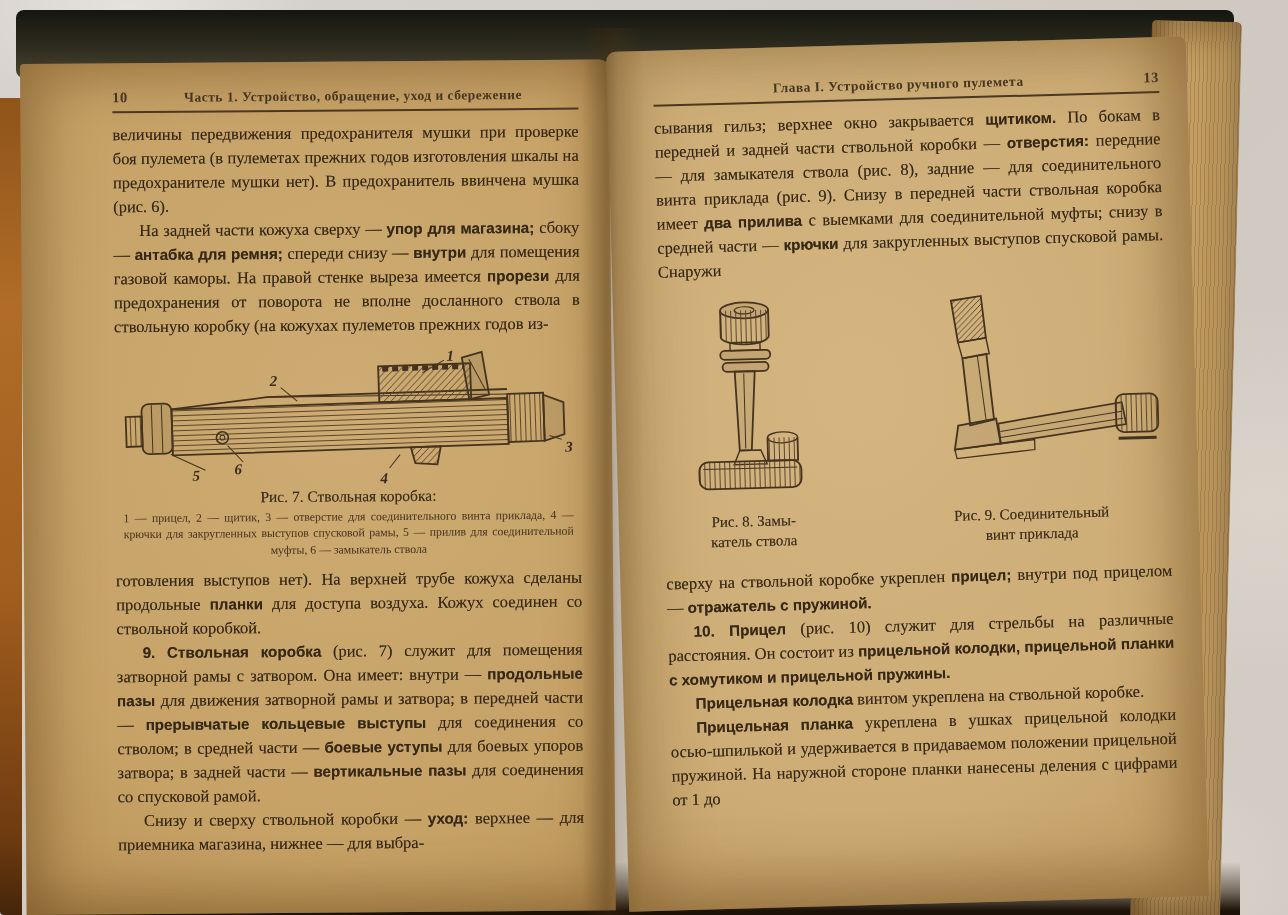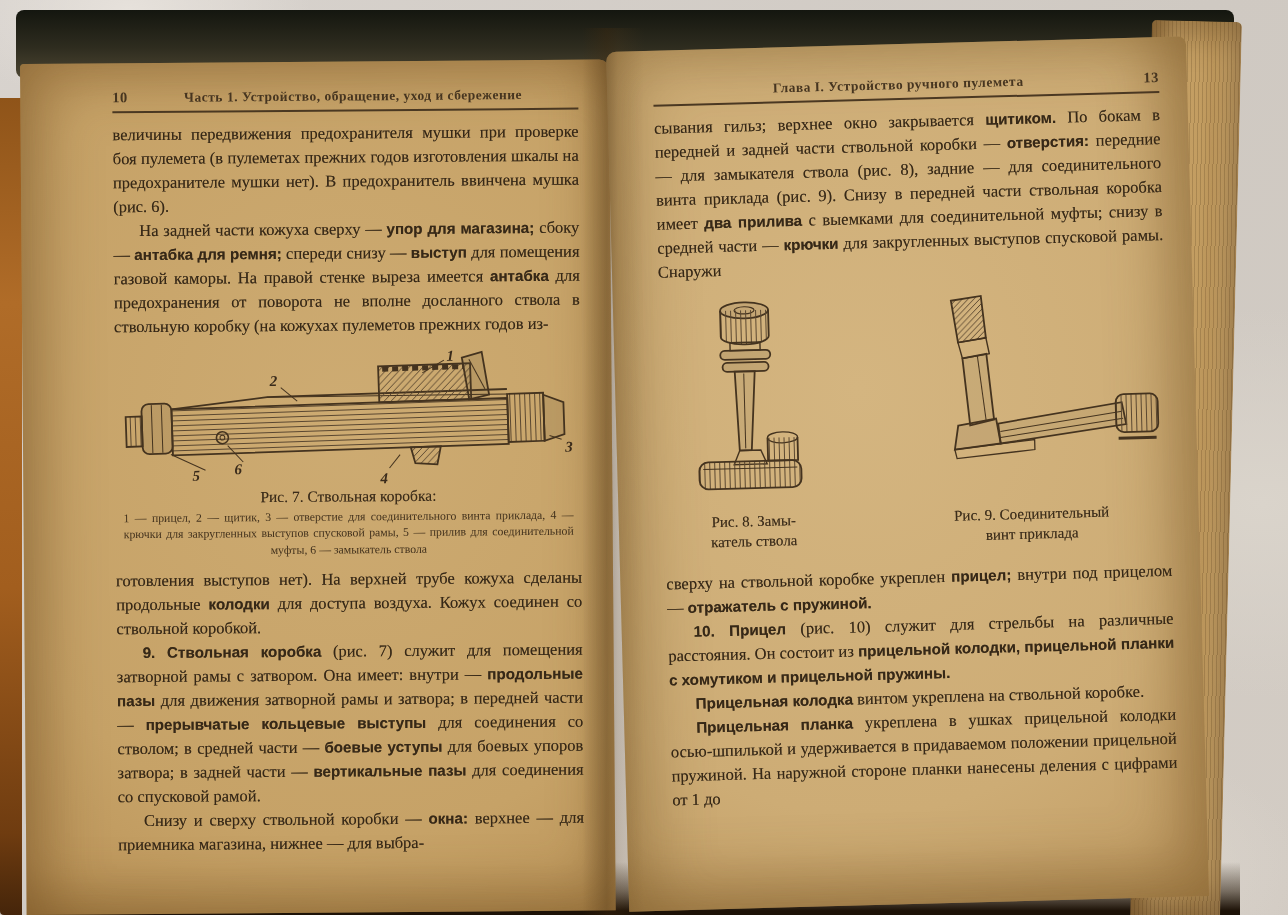--- a/index.html
+++ b/index.html
@@ -67,21 +67,21 @@
   <div class="cover-left"></div>
   <div class="fore-edge"></div>
 
   <div class="page page-left">
     <div class="inner-left">
       <div class="phead">
         <span class="pgno">10</span>
         <span class="title">Часть 1. Устройство, обращение, уход и сбережение</span>
       </div>
       <p class="mt">величины передвижения предохранителя мушки при проверке боя пулемета (в пулеметах прежних годов изготовления шкалы на предохранителе мушки нет). В предохранитель ввинчена мушка (рис. 6).</p>
-      <p class="ind">На задней части кожуха сверху — <b>упор для магазина;</b> сбоку — <b>антабка для ремня;</b> спереди снизу — <b>выступ</b> для помещения газовой каморы. На правой стенке выреза имеется <b>антабка</b> для предохранения от поворота не вполне досланного ствола в ствольную коробку (на кожухах пулеметов прежних годов из-</p>
+      <p class="ind">На задней части кожуха сверху — <b>упор для магазина;</b> сбоку — <b>антабка для ремня;</b> спереди снизу — <b>внутри</b> для помещения газовой каморы. На правой стенке выреза имеется <b>прорези</b> для предохранения от поворота не вполне досланного ствола в ствольную коробку (на кожухах пулеметов прежних годов из-</p>
 
       <figure class="fig7-wrap">
         <svg width="460" height="138" viewBox="0 0 460 138">
           <defs>
             <pattern id="f7h" width="6" height="5" patternUnits="userSpaceOnUse">
                 <path d="M0,2.5 H6" stroke="#5a4730" stroke-width="1"></path>
               </pattern>
             <pattern id="f7v" width="5" height="6" patternUnits="userSpaceOnUse">
                 <path d="M2.5,0 V6" stroke="#5a4730" stroke-width="1"></path>
               </pattern>
@@ -122,23 +122,23 @@
             <text x="78" y="132">5</text>
             <text x="120" y="126">6</text>
           </g>
         </svg>
         <figcaption>
           <div class="cap-title">Рис. 7. Ствольная коробка:</div>
           <div class="cap-legend">1 — прицел, 2 — щитик, 3 — отверстие для соединительного винта приклада, 4 — крючки для закругленных выступов спусковой рамы, 5 — прилив для соединительной муфты, 6 — замыкатель ствола</div>
         </figcaption>
       </figure>
 
-      <p class="mt">готовления выступов нет). На верхней трубе кожуха сделаны продольные <b>колодки</b> для доступа воздуха. Кожух соединен со ствольной коробкой.</p>
+      <p class="mt">готовления выступов нет). На верхней трубе кожуха сделаны продольные <b>планки</b> для доступа воздуха. Кожух соединен со ствольной коробкой.</p>
       <p class="ind"><b>9. Ствольная коробка</b> (рис. 7) служит для помещения затворной рамы с затвором. Она имеет: внутри — <b>продольные пазы</b> для движения затворной рамы и затвора; в передней части — <b>прерывчатые кольцевые выступы</b> для соединения со стволом; в средней части — <b>боевые уступы</b> для боевых упоров затвора; в задней части — <b>вертикальные пазы</b> для соединения со спусковой рамой.</p>
-      <p class="ind">Снизу и сверху ствольной коробки — <b>окна:</b> верхнее — для приемника магазина, нижнее — для выбра-</p>
+      <p class="ind">Снизу и сверху ствольной коробки — <b>уход:</b> верхнее — для приемника магазина, нижнее — для выбра-</p>
     </div>
   </div>
 
   <div class="page page-right">
     <div class="inner-right">
       <div class="phead">
         <span class="title">Глава I. Устройство ручного пулемета</span>
         <span class="pgno">13</span>
       </div>
       <p class="mt">сывания гильз; верхнее окно закрывается <b>щитиком.</b> По бокам в передней и задней части ствольной коробки — <b>отверстия:</b> передние — для замыкателя ствола (рис. 8), задние — для соединительного винта приклада (рис. 9). Снизу в передней части ствольная коробка имеет <b>два прилива</b> с выемками для соединительной муфты; снизу в средней части — <b>крючки</b> для закругленных выступов спусковой рамы. Снаружи</p>

